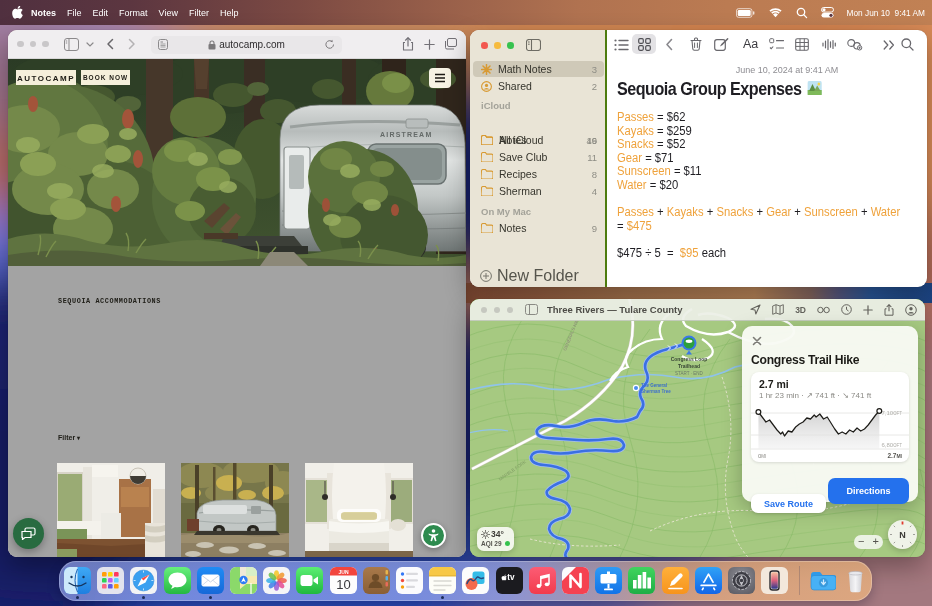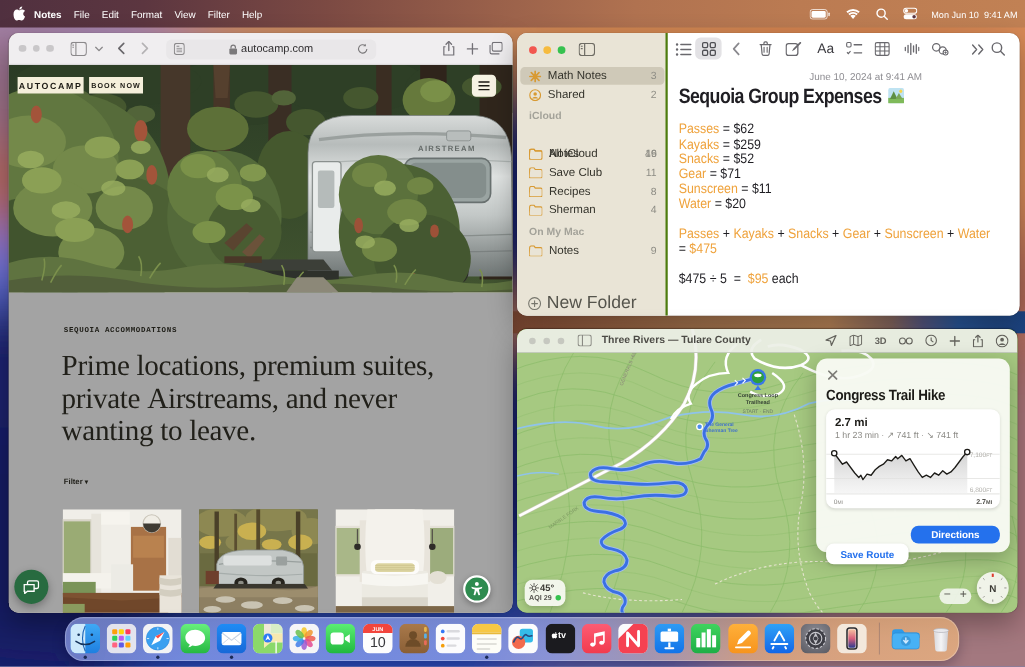--- a/index.html
+++ b/index.html
@@ -319,21 +319,20 @@
     <rect x="8" y="11" width="60" height="15" fill="#f5efdb"></rect>
     <text x="38" y="21.5" font-size="8" font-weight="bold" fill="#1c1a14" text-anchor="middle" font-family="Liberation Sans" letter-spacing="1.5">AUTOCAMP</text>
     <rect x="73" y="11" width="49" height="15" fill="#f5efdb"></rect>
     <text x="97.5" y="21" font-size="6.5" font-weight="bold" fill="#1c1a14" text-anchor="middle" font-family="Liberation Sans" letter-spacing="1">BOOK NOW</text>
     <rect x="421" y="9" width="22" height="20" rx="4" fill="#f7f3e4"></rect>
     <path d="M427 15.5h10M427 19h10M427 22.5h10" stroke="#1c1a14" stroke-width="1.3"></path>
   </svg>
 
   <div style="position:relative;height:369px;background:#a3a3a3;color:#21201a;">
     <div style="position:absolute;left:50px;top:31px;font-family:'Liberation Mono',monospace;font-size:6.8px;font-weight:bold;letter-spacing:0.6px;">SEQUOIA ACCOMMODATIONS</div>
-    <div style="position:absolute;left:48px;top:52px;width:360px;font-family:'Liberation Serif',serif;font-size:26.5px;line-height:29.5px;letter-spacing:-0.3px;">Prime locations, premium suites, private&nbsp;Airstreams, and never wanting to leave.</div>
     <div style="position:absolute;left:50px;top:168px;font-size:7px;font-weight:bold;">Filter <span style="font-size:6px">▾</span></div>
 
     <svg width="108" height="95" viewBox="0 0 108 95" style="position:absolute;left:49px;top:197px">
       <rect width="108" height="95" fill="#f0eee8"></rect>
       <rect x="0" y="10" width="26" height="58" fill="#9aab74"></rect>
       <rect x="0" y="10" width="26" height="58" fill="none" stroke="#d8d4c8" stroke-width="2"></rect>
       <rect x="26" y="4" width="9" height="86" fill="#e7e4dc"></rect>
       <rect x="0" y="58" width="46" height="14" fill="#f4f2ec"></rect>
       <rect x="0" y="66" width="30" height="12" fill="#7a9458"></rect>
       <rect x="62" y="16" width="32" height="58" fill="#a87246"></rect>
@@ -725,31 +724,31 @@
             <path d="M8 9 L12 14 16 19 20 17 24 22 28 27 32 31 34 29 36 33 40 28 44 29 48 24 52 21 56 19 60 15 64 16 68 12 70 14 74 11 78 16 82 14 86 20 90 26 94 31 98 29 102 31 106 27 110 29 114 25 118 28 122 26 126 22 130 17 134 12 138 8 L138 46 L8 46 Z" fill="url(#chartfill)" stroke="none"></path>
             <path d="M8 9 L12 14 16 19 20 17 24 22 28 27 32 31 34 29 36 33 40 28 44 29 48 24 52 21 56 19 60 15 64 16 68 12 70 14 74 11 78 16 82 14 86 20 90 26 94 31 98 29 102 31 106 27 110 29 114 25 118 28 122 26 126 22 130 17 134 12 138 8" fill="none" stroke="#1c1b17" stroke-width="1.3" stroke-linejoin="round"></path>
           </g>
           <circle cx="7.4" cy="9" r="2.4" fill="#fff" stroke="#1c1b17" stroke-width="1.2"></circle>
           <circle cx="128.3" cy="8" r="2.4" fill="#fff" stroke="#1c1b17" stroke-width="1.2"></circle>
         <text x="7" y="55" font-size="6" fill="#8b8a85" font-family="Liberation Sans">0<tspan font-size="4.5">MI</tspan></text>
         <text x="151" y="55" text-anchor="end" font-size="6.5" font-weight="bold" fill="#55544f" font-family="Liberation Sans">2.7<tspan font-size="5">MI</tspan></text>
       </svg>
     </div>
     <div style="position:absolute;left:9px;top:168px;width:75px;height:19px;background:#fff;border-radius:7px;box-shadow:0 1px 3px rgba(0,0,0,.15);display:flex;align-items:center;justify-content:center;font-size:9px;font-weight:bold;color:#2471ed;">Save Route</div>
-    <div style="position:absolute;right:9px;top:152px;width:81px;height:16px;background:#2471ed;border-radius:7px;display:flex;align-items:center;justify-content:center;font-size:9px;font-weight:bold;color:#fff;">Directions</div>
+    <div style="position:absolute;right:9px;top:152px;width:81px;height:26px;background:#2471ed;border-radius:7px;display:flex;align-items:center;justify-content:center;font-size:9px;font-weight:bold;color:#fff;">Directions</div>
   </div>
 
   <div style="position:absolute;left:7px;top:228px;width:37px;height:24px;background:rgba(248,250,244,0.92);border-radius:7px;box-shadow:0 2px 6px rgba(0,0,0,.18);">
     <svg width="9" height="9" viewBox="0 0 9 9" style="position:absolute;left:4px;top:3px">
         <circle cx="4.5" cy="4.5" r="1.8" fill="none" stroke="#55544f" stroke-width="1"></circle>
         <g stroke="#55544f" stroke-width="0.8" stroke-linecap="round">
           <path d="M4.5 0.3v1.2M4.5 7.5v1.2M0.3 4.5h1.2M7.5 4.5h1.2M1.5 1.5l.9.9M6.6 6.6l.9.9M7.5 1.5l-.9.9M2.4 6.6l-.9.9"></path>
         </g>
       </svg>
-    <span style="position:absolute;left:14px;top:2px;font-size:8.5px;font-weight:bold;color:#3c3b36;">45°</span>
+    <span style="position:absolute;left:14px;top:2px;font-size:8.5px;font-weight:bold;color:#3c3b36;">34°</span>
     <span style="position:absolute;left:4px;top:13px;font-size:6.5px;font-weight:bold;color:#55544f;">AQI 29</span>
     <span style="position:absolute;right:4px;top:14px;width:5px;height:5px;border-radius:50%;background:#35c24e;"></span>
   </div>
 
   <div style="position:absolute;right:42px;top:236px;width:29px;height:14px;background:rgba(243,246,238,0.9);border-radius:8px;display:flex;align-items:center;justify-content:space-around;color:#55544f;font-size:11px;">
       <span style="margin-top:-2px">−</span>
       <span style="margin-top:-2px">+</span>
     </div>
 
   <div style="position:absolute;right:8px;top:221px;width:29px;height:29px;border-radius:50%;background:rgba(243,246,238,0.95);box-shadow:0 2px 6px rgba(0,0,0,.2);">

